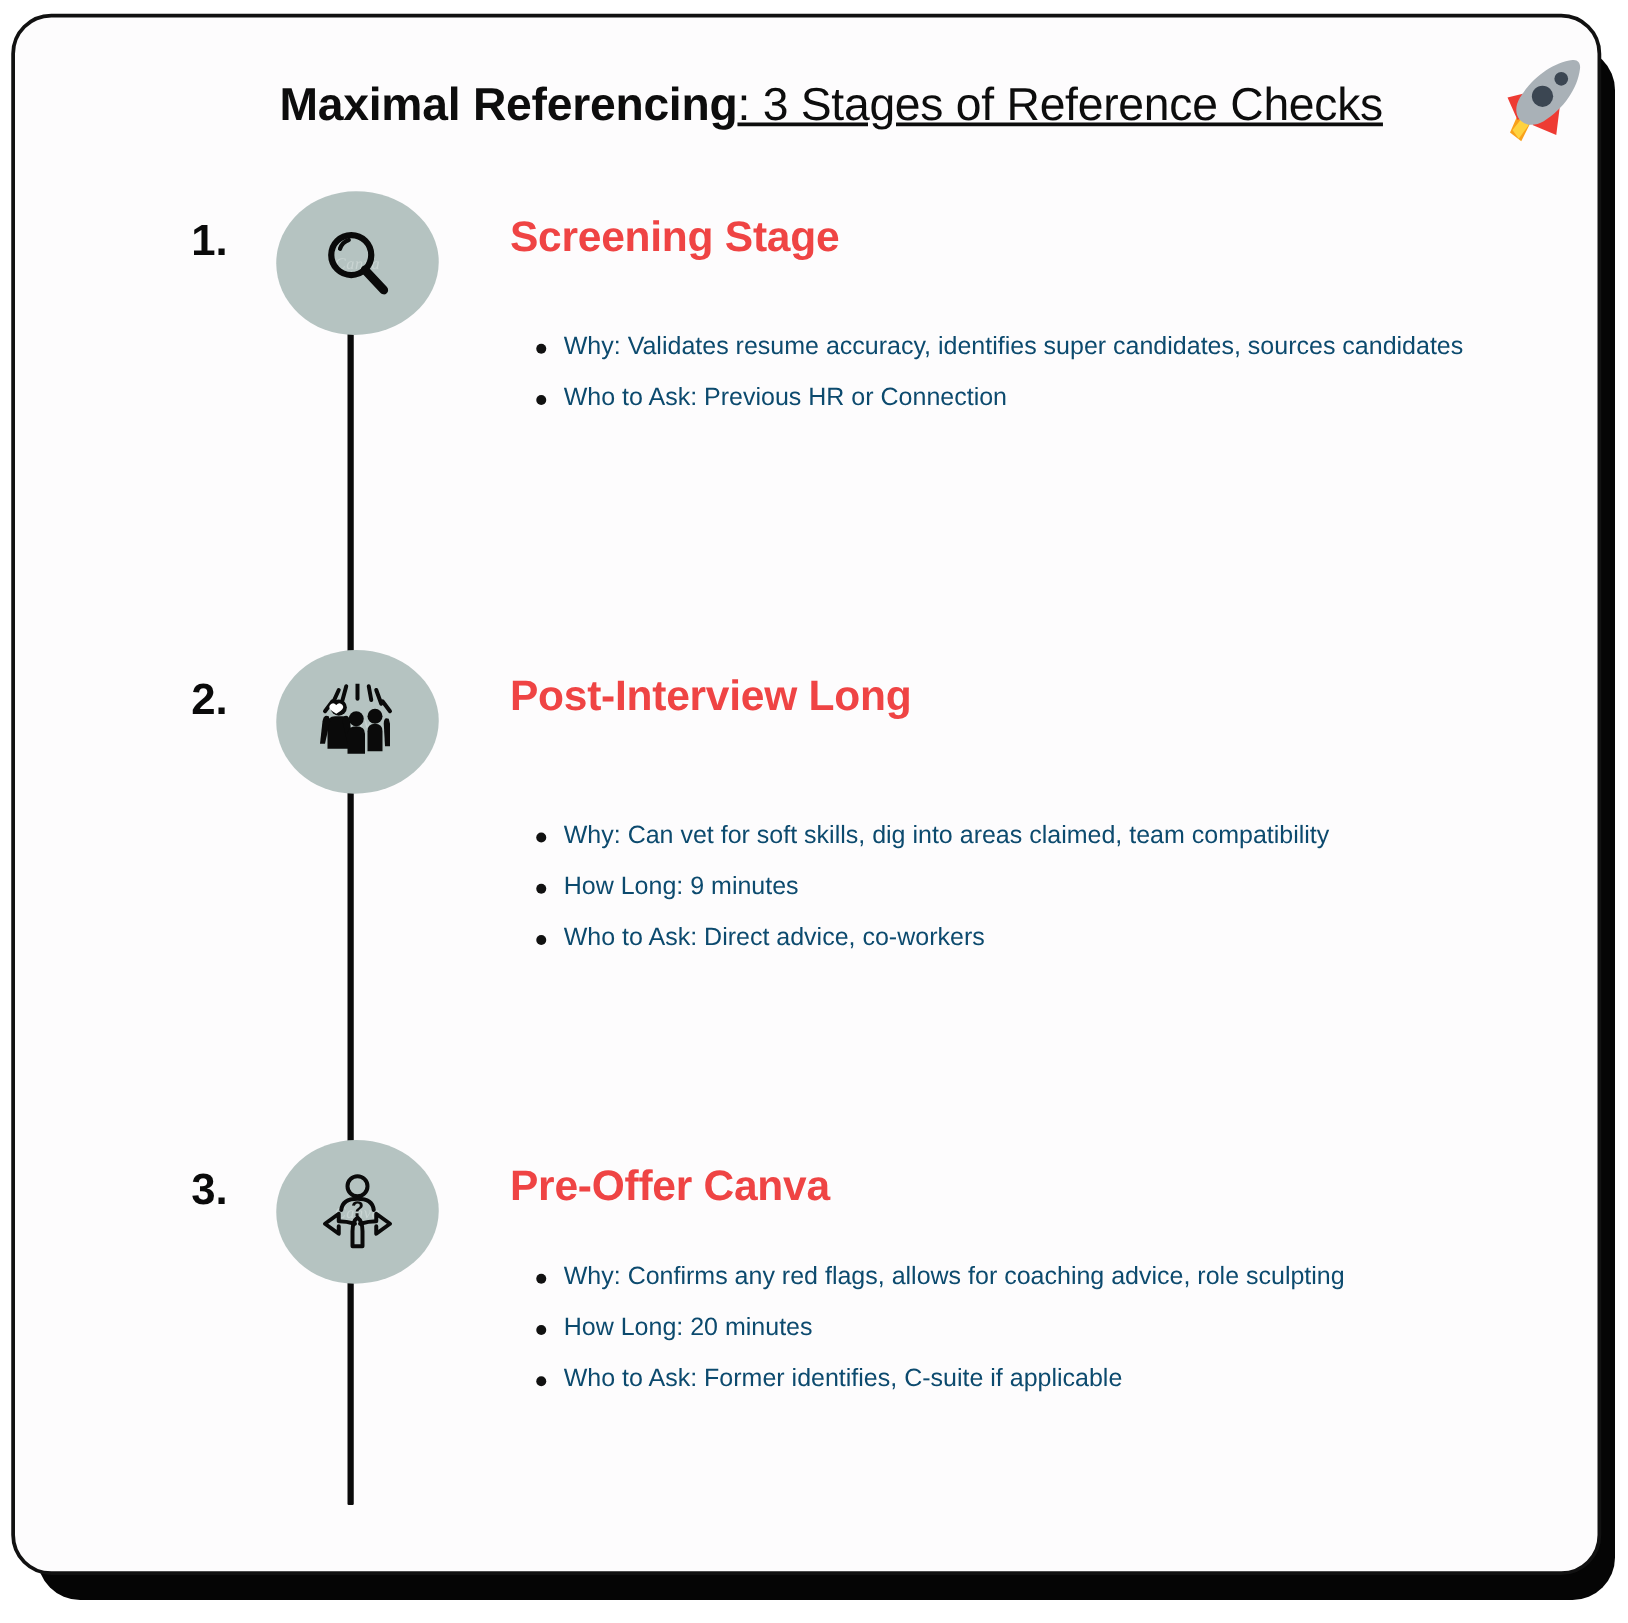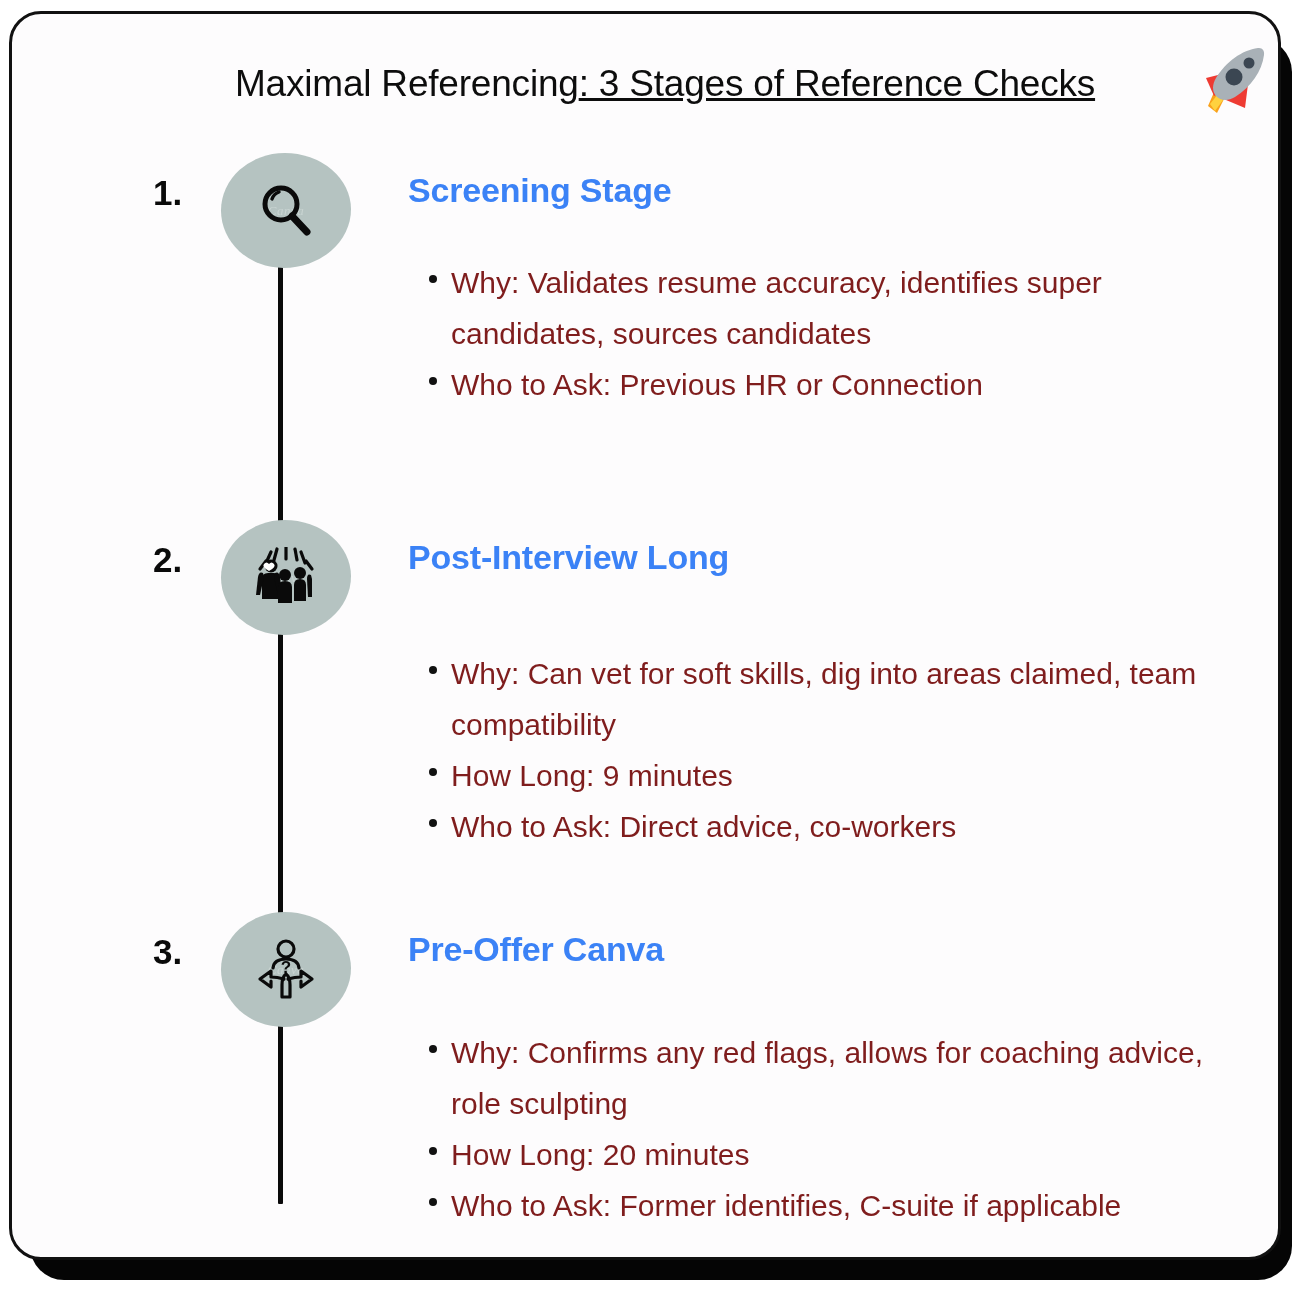--- a/index.html
+++ b/index.html
@@ -53,21 +53,21 @@
     align-items: center;
     justify-content: center;
     padding-left: 40px;
   }
   .title {
     font-size: 37px;
     color: #0d0d0d;
     letter-spacing: -0.2px;
     white-space: nowrap;
   }
-  .title .t-bold { font-weight: 400; }
+  .title .t-bold { font-weight: 700; }
   .title .t-norm { font-weight: 400; text-decoration: underline; }
 
   .rocket {
     position: absolute;
     left: 1176px;
     top: 24px;
     width: 88px;
     height: 88px;
   }
 
@@ -122,40 +122,40 @@
     pointer-events: none;
   }
   .icon-blob svg { position: relative; z-index: 3; }
 
   .stage-head {
     position: absolute;
     left: 396px;
     top: 18px;
     font-size: 34px;
     font-weight: 700;
-    color: #3b82f6;
+    color: #ef4444;
     letter-spacing: -0.2px;
   }
 
   .bullets {
     position: absolute;
     left: 396px;
     width: 820px;
     list-style: none;
   }
   .s1-bullets { top: 104px; }
   .s2-bullets { top: 128px; }
-  .s3-bullets { top: 115px; }
+  .s3-bullets { top: 89px; }
 
   .bullets li {
     position: relative;
     padding-left: 43px;
-    font-size: 30px;
-    line-height: 51px;
-    color: #7f1d1d;
+    font-size: 20px;
+    line-height: 41px;
+    color: #0c4a6e;
     margin-bottom: 0px;
   }
   .bullets li::before {
     content: "";
     position: absolute;
     left: 21px;
     top: 18px;
     width: 8px;
     height: 8px;
     background: #111111;

